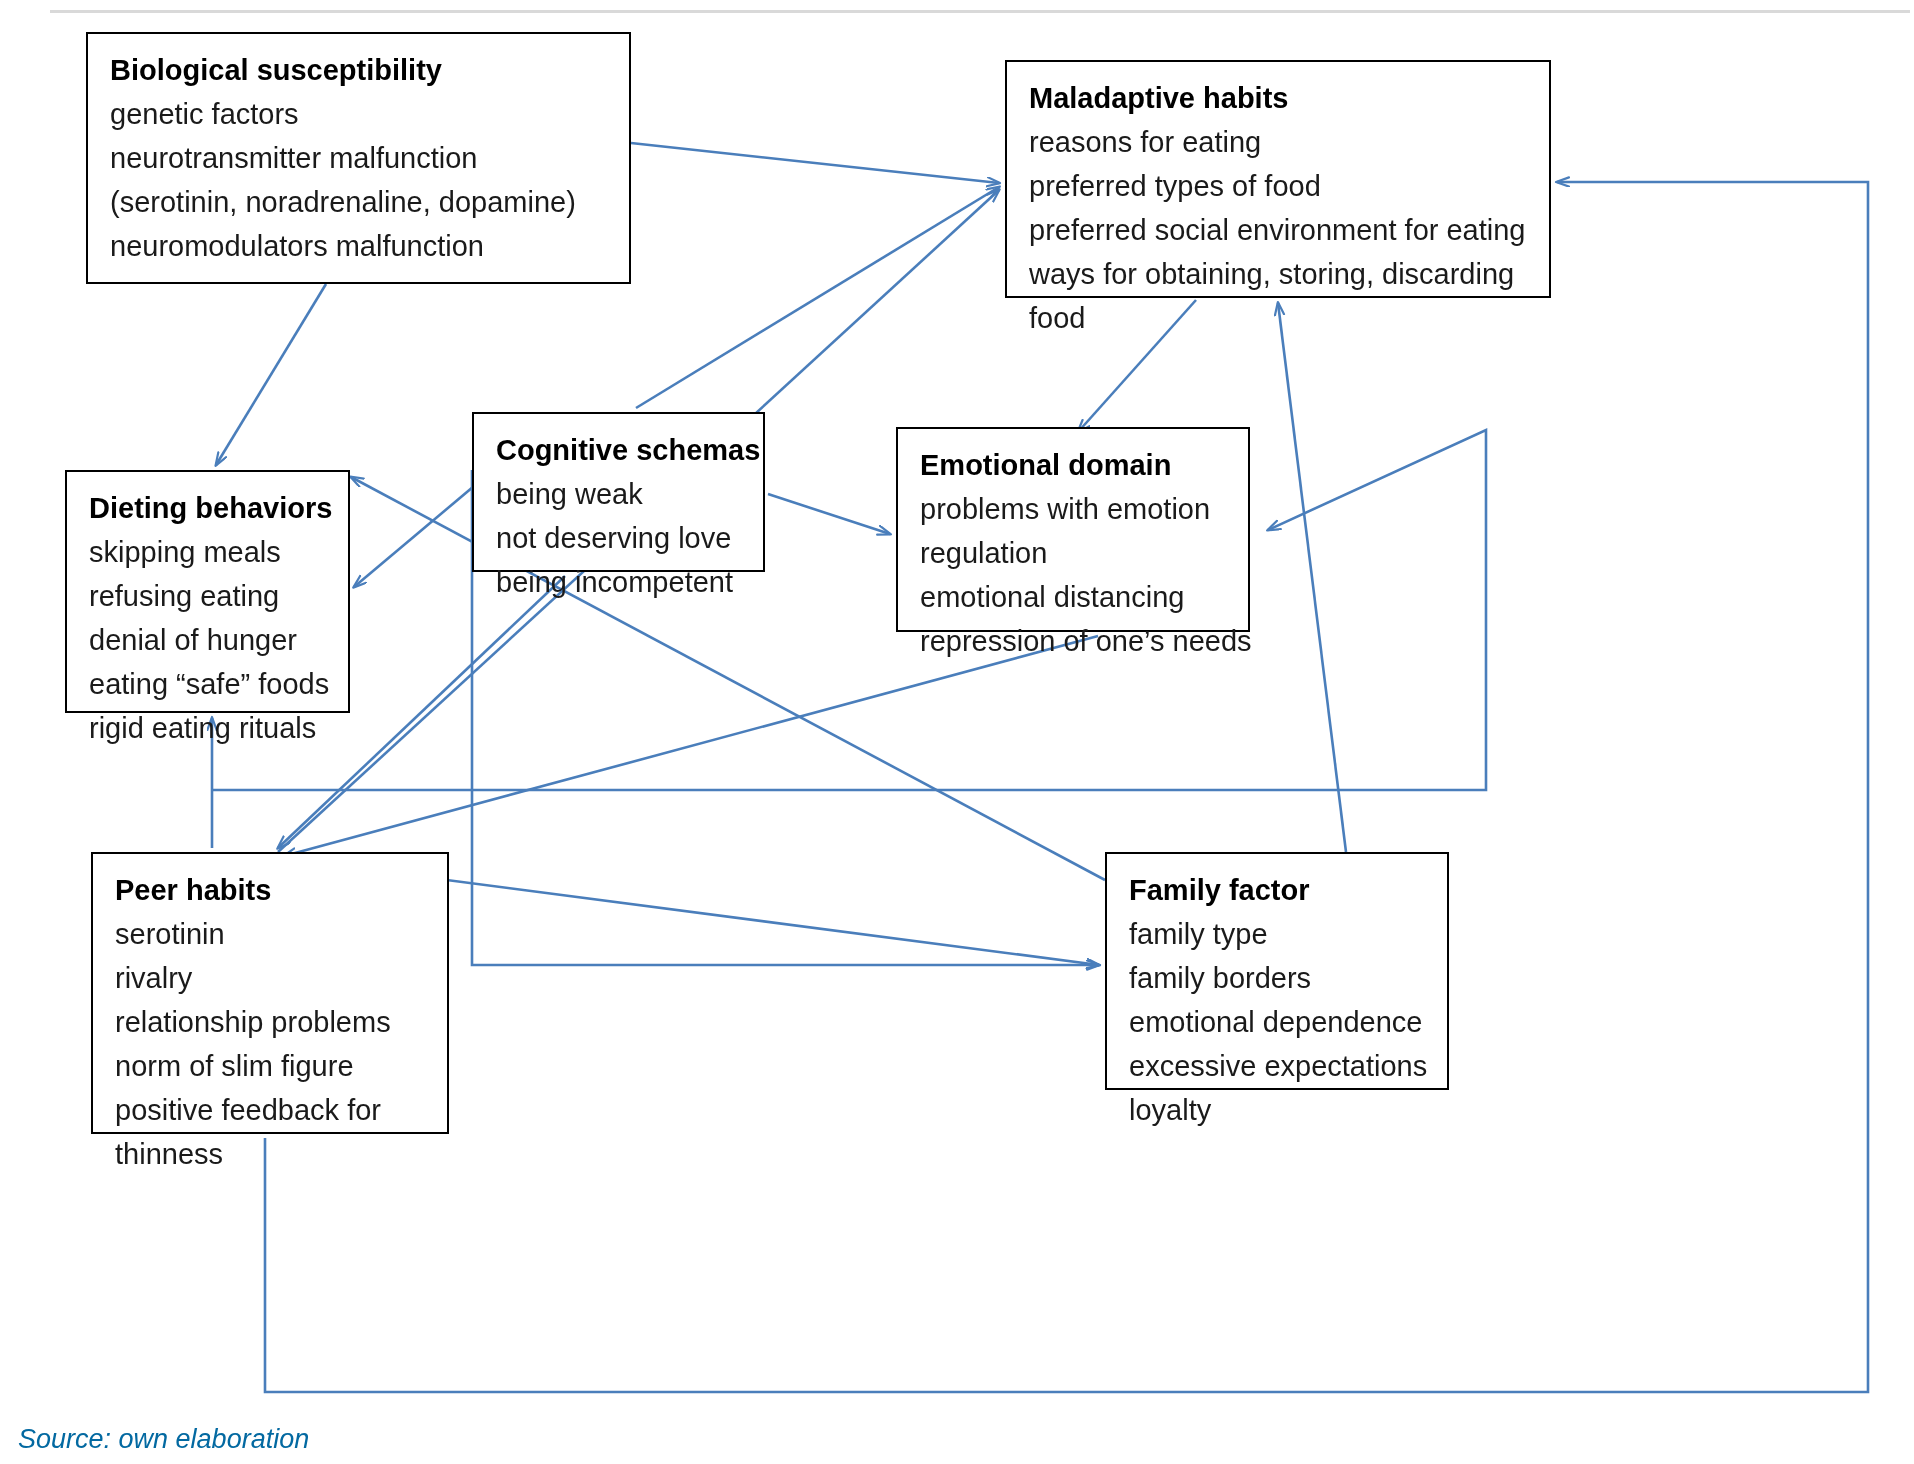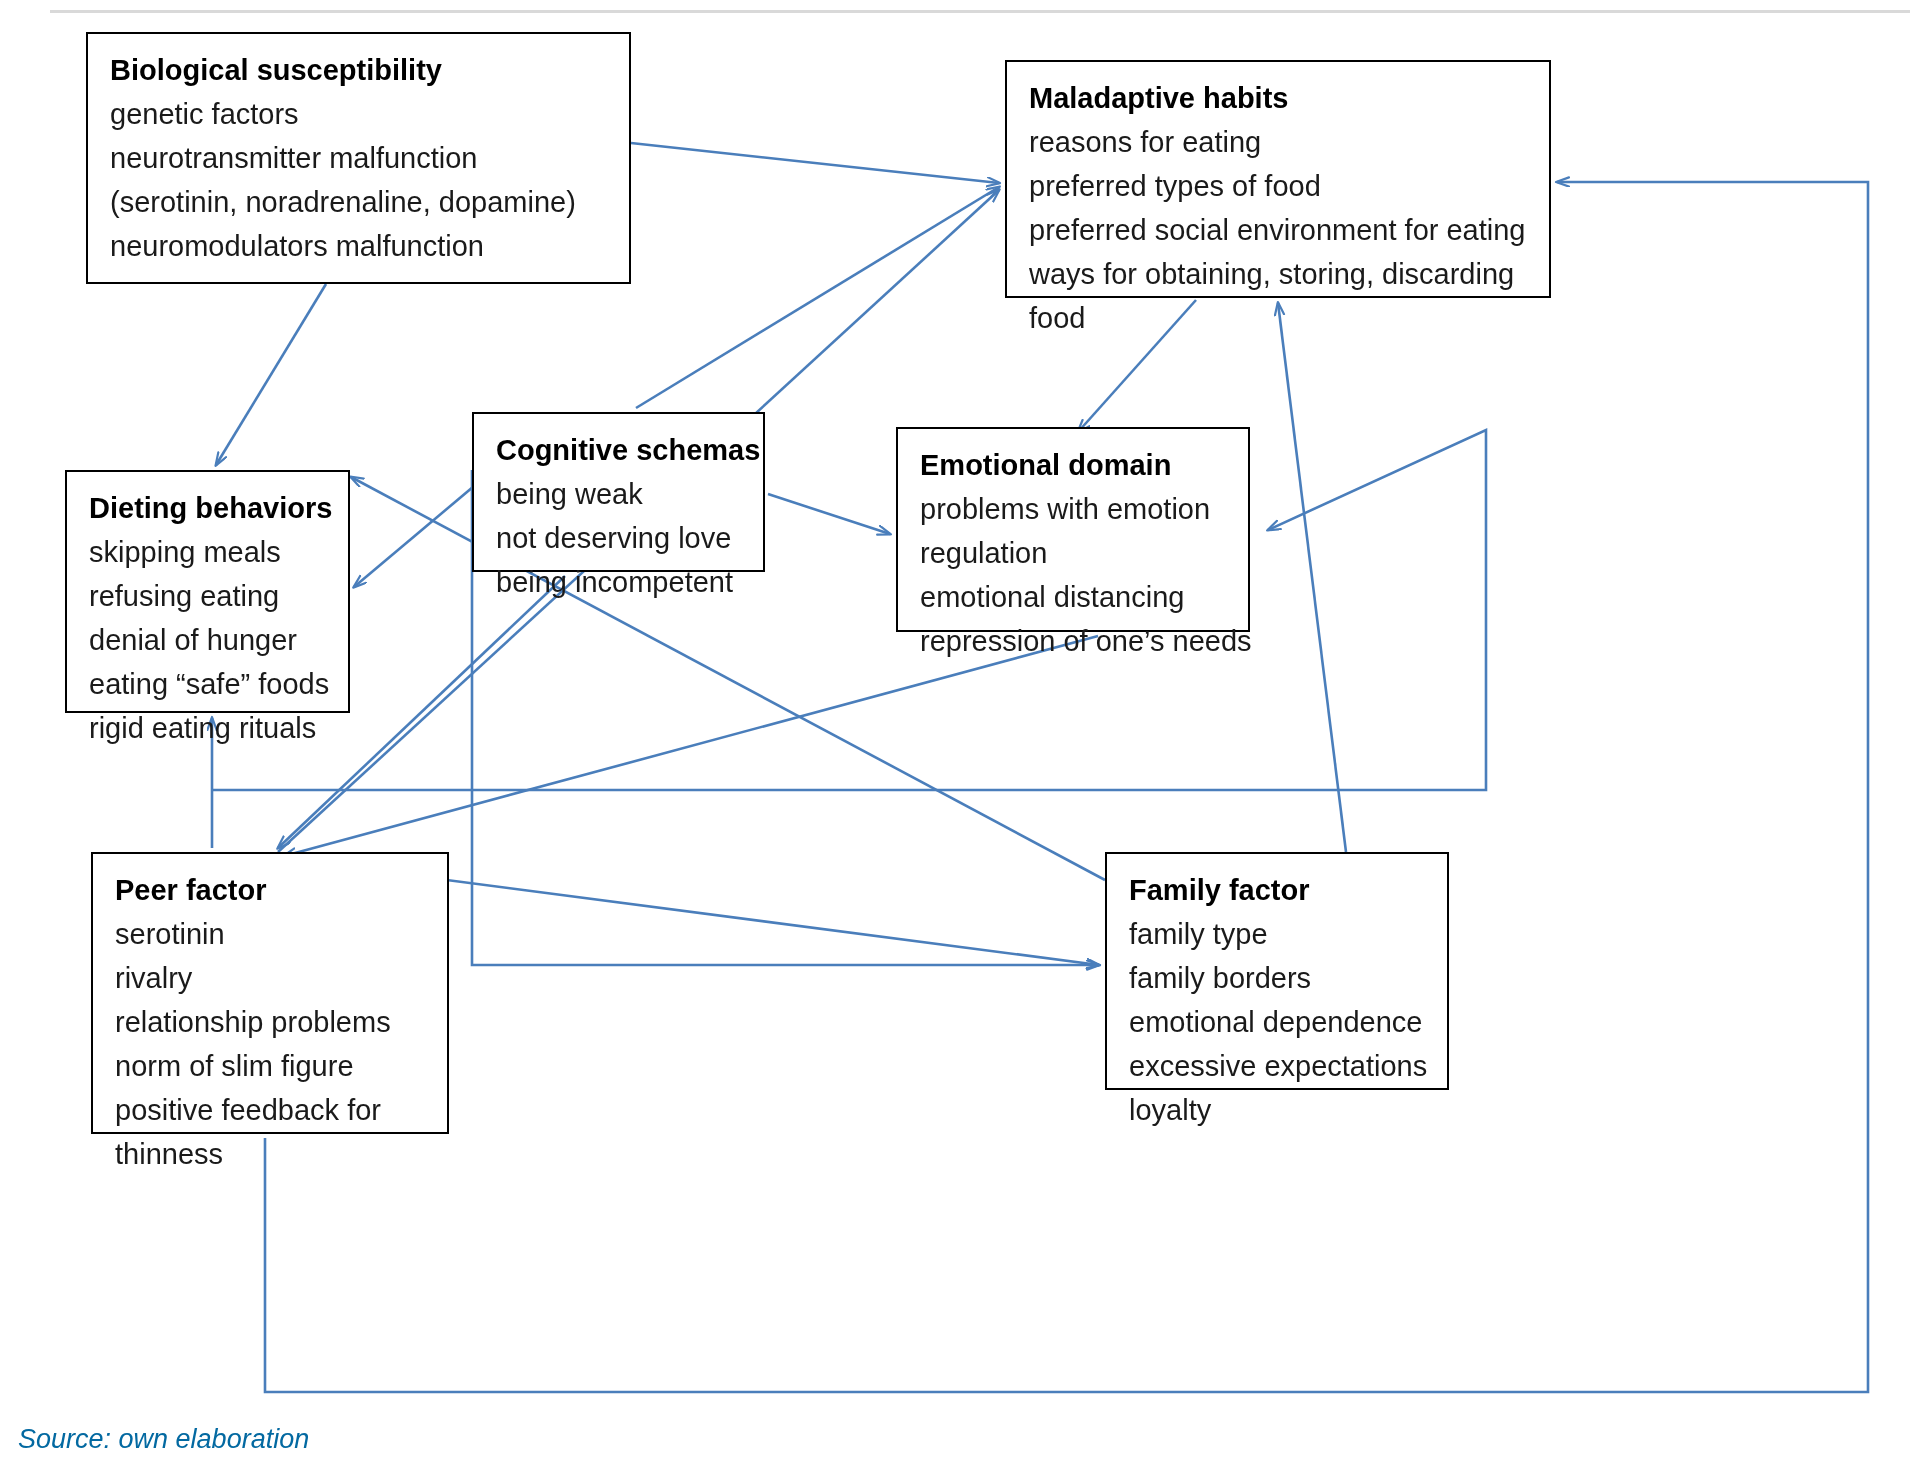--- a/index.html
+++ b/index.html
@@ -153,21 +153,21 @@
   </div>
 
   <div class="node" id="node-emotional">
     <div class="title">Emotional domain</div>
     <div class="item wrap">problems with emotion regulation</div>
     <div class="item">emotional distancing</div>
     <div class="item">repression of one’s needs</div>
   </div>
 
   <div class="node" id="node-peer">
-    <div class="title">Peer factor</div>
+    <div class="title">Peer habits</div>
     <div class="item">serotinin</div>
     <div class="item">rivalry</div>
     <div class="item">relationship problems</div>
     <div class="item">norm of slim figure</div>
     <div class="item wrap">positive feedback for thinness</div>
   </div>
 
   <div class="node" id="node-family">
     <div class="title">Family factor</div>
     <div class="item">family type</div>

